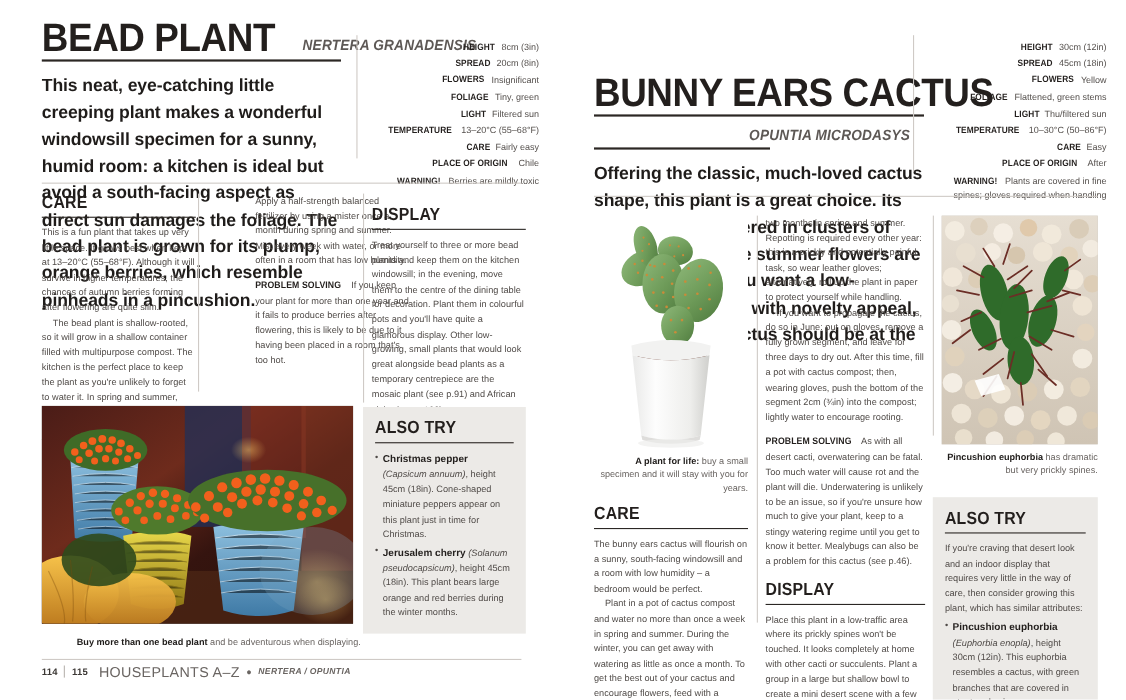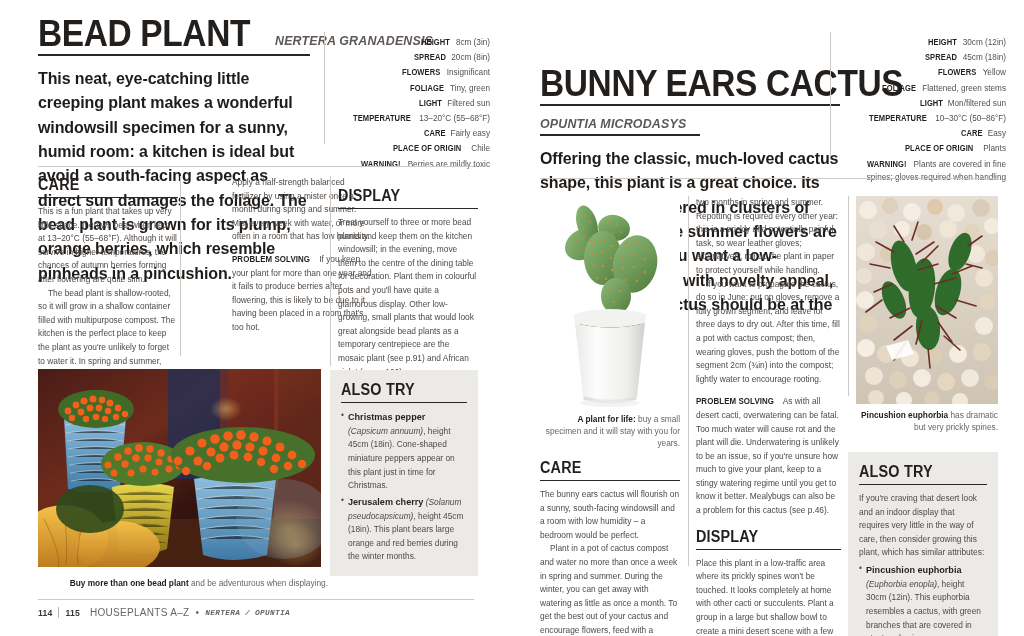--- a/index.html
+++ b/index.html
@@ -85,22 +85,22 @@
 
   
   .photo { position:relative; overflow:hidden; background:#3a2a22; }
   .photo .sk { position:absolute; inset:0; }
 
   
   .folio { position:absolute; left:38px; bottom:18px; display:flex; align-items:center; gap:6px;
            font-size:8.2px; color:#6a6562; letter-spacing:0.2px; }
   .folio .num { font-weight:bold; color:#3c3835; font-size:8.6px; }
   .folio .sep { width:1px; height:11px; background:#b9b4b0; display:inline-block; }
-  .folio .sm { text-transform:uppercase; font-size:10px; letter-spacing:0.3px; }
-  .folio .it { font-style:italic; font-weight:bold; text-transform:uppercase; font-size:7.8px; letter-spacing:0.3px;font-family:Liberation Mono, monospace; }
+  .folio .sm { text-transform:uppercase; font-size:13px; letter-spacing:0.3px; }
+  .folio .it { font-style:italic; font-weight:bold; text-transform:uppercase; font-size:7.8px; letter-spacing:0.3px; }
   .footrule { position:absolute; left:38px; bottom:36px; width:436px; height:1px; background:#cfcac6; }
 
   .vrule { position:absolute; width:1px; background:#cfcac6; }
 </style>
 </head>
 <body>
 
 <div class="spread">
 
   <div class="page">
@@ -338,38 +338,38 @@
       <span class="sm">•</span>
       <span class="it">NERTERA / OPUNTIA</span>
     </div>
   </div>
 
   <div class="page">
 
     <div style="position:absolute; left:28px; top:30px; width:300px;margin-top:36px;">
       <span class="h1">BUNNY EARS CACTUS</span>
       <div class="rule-thick"></div>
-      <div style="margin-top:8px;">
+      <div style="margin-top:8px;text-align:right;">
         <span class="latin">OPUNTIA MICRODASYS</span>
         <div class="rule-thin" style="width:160px; border-bottom-width:2px;"></div>
       </div>
       <div class="intro">Offering the classic, much-loved cactus shape, this plant is a great choice. Its flat stems are covered in clusters of tiny spines and the summer flowers are bright yellow. If you want a low-maintenance plant with novelty appeal, the bunny ears cactus should be at the top of your list.</div>
     </div>
 
     <div class="vrule" style="left:318px; top:32px; height:124px;"></div>
 
     <div class="specs" style="position:absolute; left:332px; top:36px; width:162px;">
       <div class="row"><b>HEIGHT</b> <span>30cm (12in)</span></div>
       <div class="row"><b>SPREAD</b> <span>45cm (18in)</span></div>
       <div class="row"><b>FLOWERS</b> <span>Yellow</span></div>
       <div class="row"><b>FOLIAGE</b> <span>Flattened, green stems</span></div>
-      <div class="row"><b>LIGHT</b> <span>Mon/filtered sun</span></div>
+      <div class="row"><b>LIGHT</b> <span>Thu/filtered sun</span></div>
       <div class="row"><b>TEMPERATURE</b> <span>10–30°C (50–86°F)</span></div>
       <div class="row"><b>CARE</b> <span>Easy</span></div>
-      <div class="row"><b>PLACE OF ORIGIN</b> <span>Plants</span></div>
+      <div class="row"><b>PLACE OF ORIGIN</b> <span>After</span></div>
       <div class="row"><b>WARNING!</b> <span>Plants are covered in fine spines; gloves required when handling</span></div>
     </div>
 
     <div style="position:absolute; left:28px; top:178px; width:458px; height:1px; background:#cfcac6;"></div>
 
     <div style="position:absolute; left:28px; top:196px; width:140px;">
       <div class="photo" style="width:140px; height:212px; background:#fff;">
         <svg class="sk" viewBox="0 0 140 212" preserveAspectRatio="none">
           <defs>
             <linearGradient id="pad" x1="0" y1="0" x2="1" y2="1">

